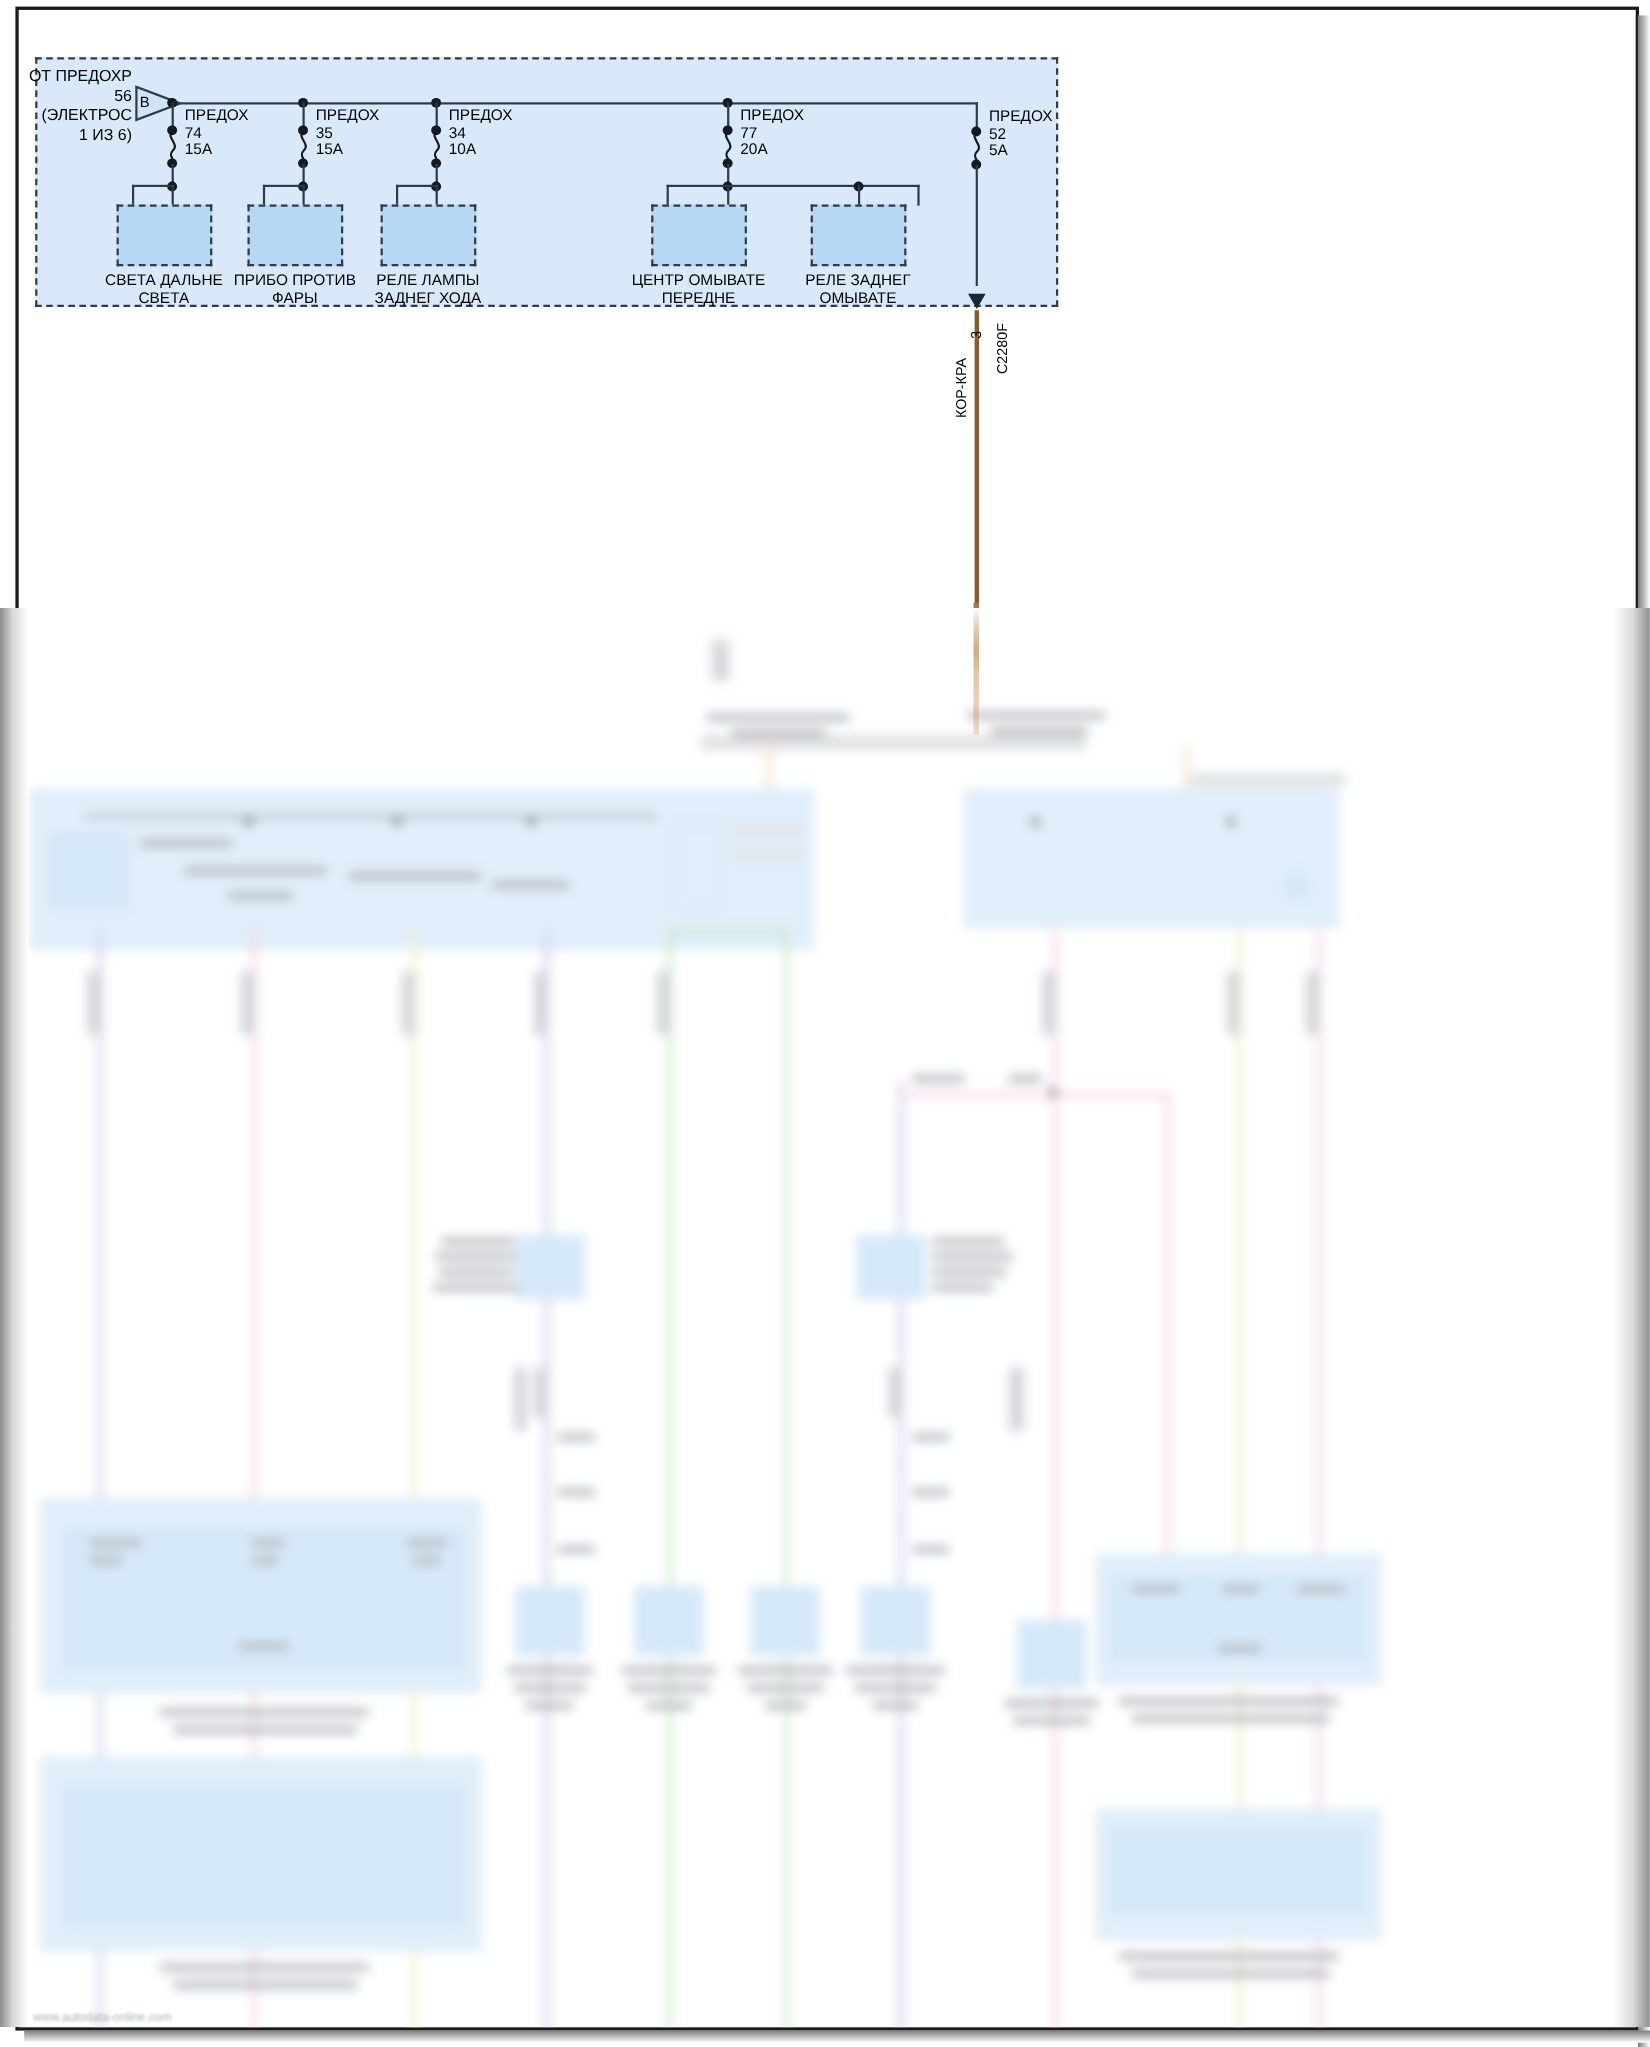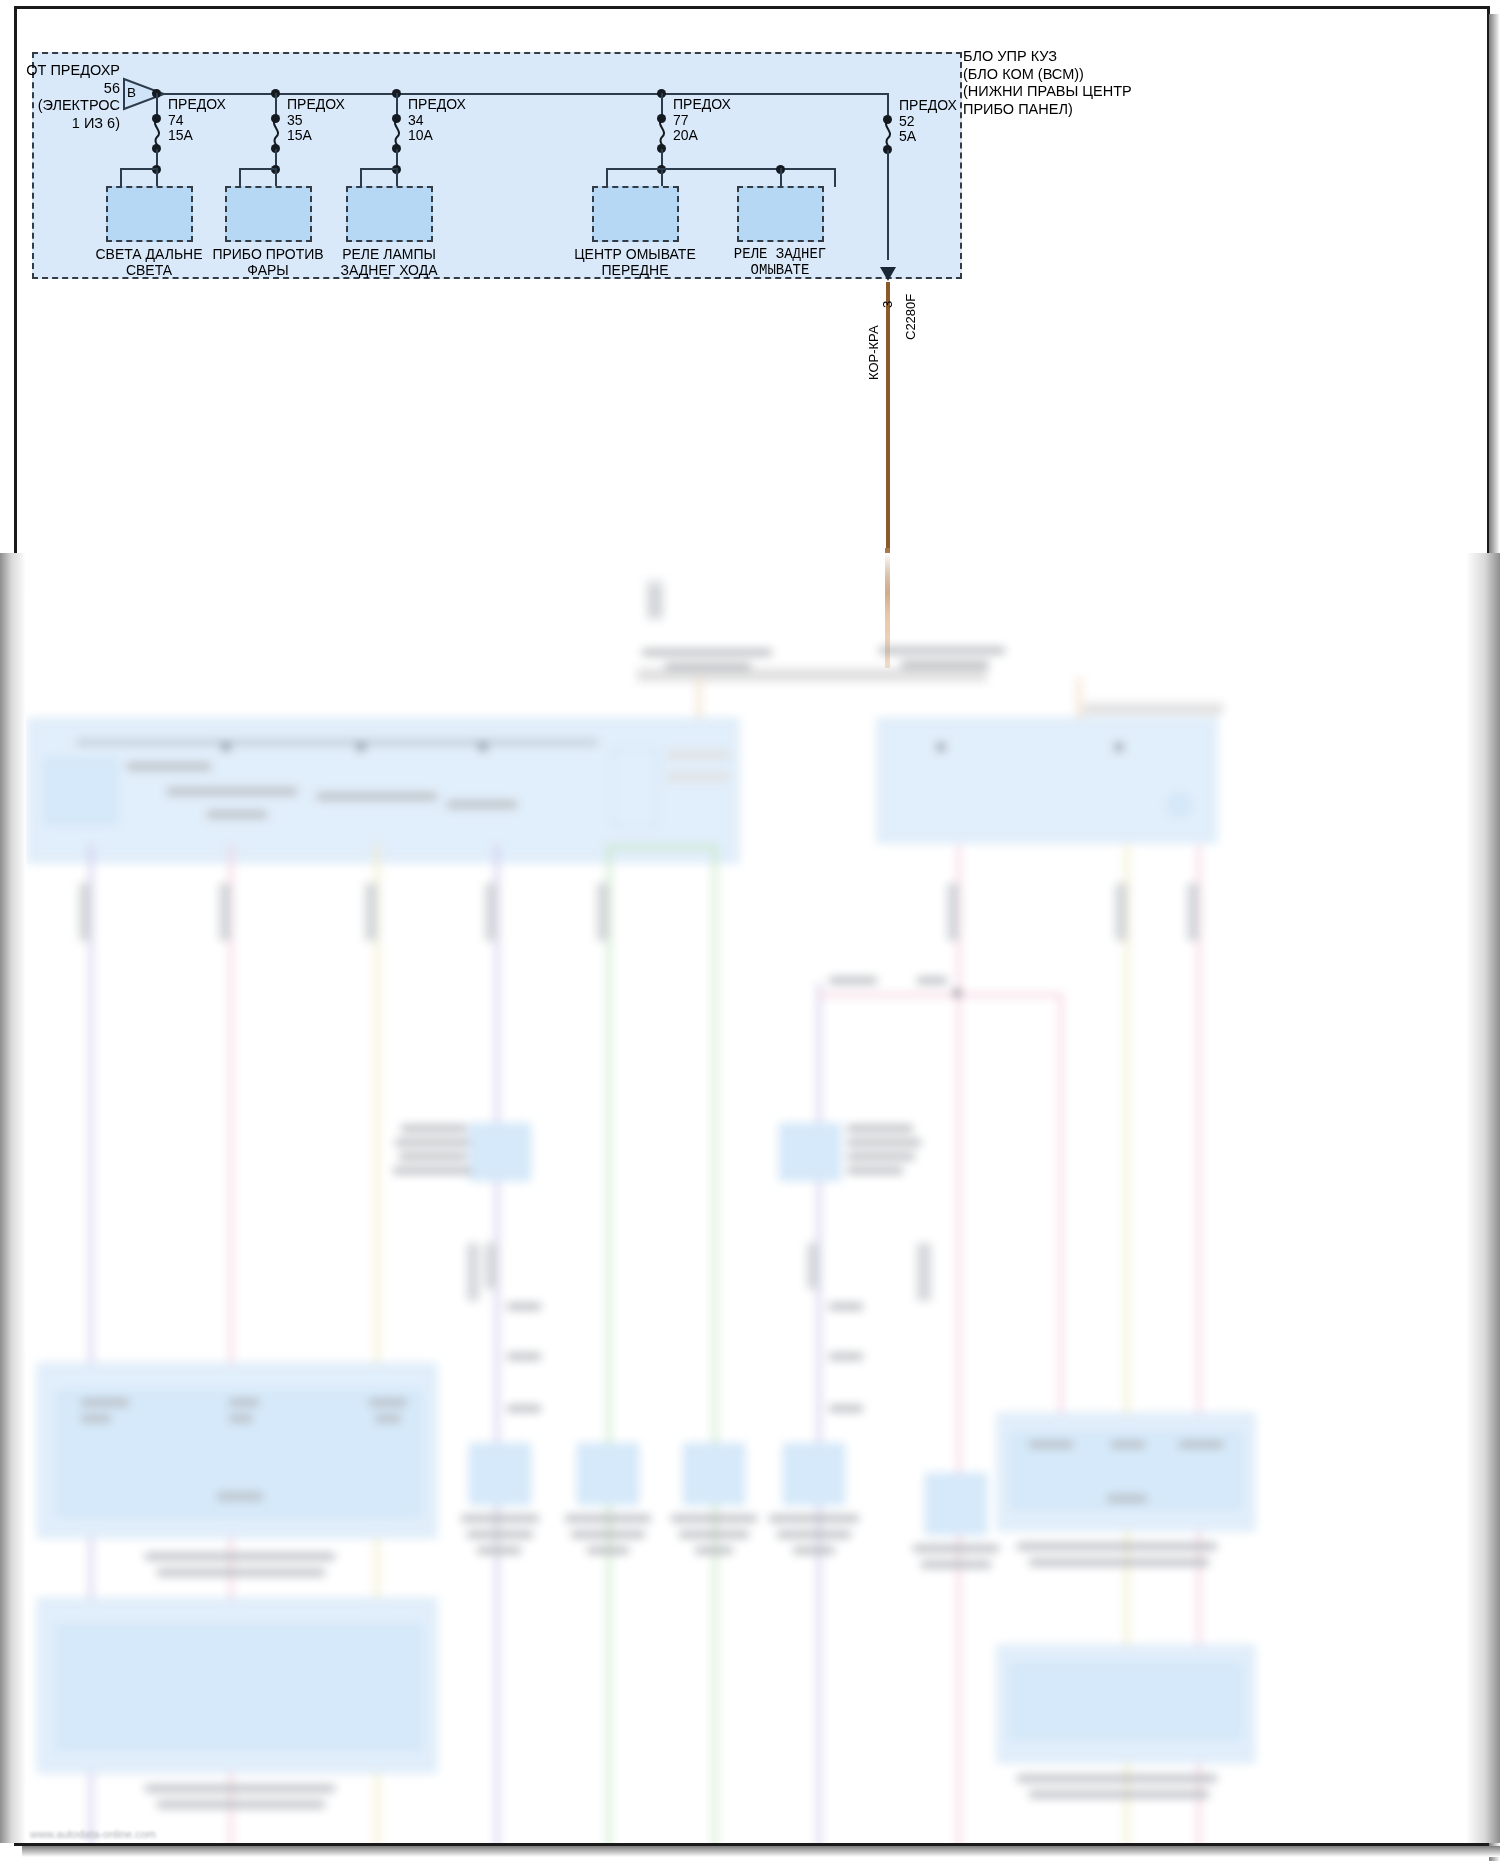--- a/index.html
+++ b/index.html
@@ -291,24 +291,20 @@
 <div id="page">
 
   <div class="page-frame"></div>
   <div class="frame-shadow-r"></div>
   <div class="frame-shadow-b"></div>
 
   <div class="diagram">
 
     <div class="bcm-box"></div>
 
-    <div class="bcm-caption">БЛО УПР КУЗ
-(БЛО КОМ (ВСМ))
-(НИЖНИ ПРАВЫ ЦЕНТР
-ПРИБО ПАНЕЛ)</div>
 
     <div class="src-label">ОТ ПРЕДОХР
 56
 (ЭЛЕКТРОС
 1 ИЗ 6)</div>
 
     <div class="tri-conn">
       <svg width="44" height="34" viewBox="0 0 44 34">
         <polygon points="2,2 2,32 42,17" fill="#cfe4f8" stroke="#2c3c4c" stroke-width="2"></polygon>
       </svg>
@@ -390,21 +386,21 @@
     <div class="wire v" style="left:606px; top:168px; height:19px;"></div>
     <div class="wire v" style="left:661px; top:168px; height:19px;"></div>
     <div class="relay" style="left:592px; top:186px;"></div>
     <div class="relay-label" style="left:555px; top:246px;">ЦЕНТР ОМЫВАТЕ
 ПЕРЕДНЕ</div>
 
     <div class="node" style="left:776px; top:165px;"></div>
     <div class="wire v" style="left:780px; top:168px; height:19px;"></div>
     <div class="wire v" style="left:834px; top:168px; height:19px;"></div>
     <div class="relay" style="left:737px; top:186px;"></div>
-    <div class="relay-label" style="left:700px; top:246px;font-family:Liberation Mono, monospace;">РЕЛЕ ЗАДНЕГ
+    <div class="relay-label" style="left:700px; top:246px;">РЕЛЕ ЗАДНЕГ
 ОМЫВАТЕ</div>
 
     <div class="wire v" style="left:887px; top:93px; height:25px;"></div>
     <div class="node" style="left:883px; top:115px;"></div>
     <div class="fuse" style="left:879px; top:120px;">
       <svg width="18" height="30" viewBox="0 0 18 30">
         <path d="M9 0 C 2 6, 16 12, 9 18 C 4 23, 12 26, 9 30" fill="none" stroke="#141a20" stroke-width="2"></path>
       </svg>
     </div>
     <div class="node" style="left:883px; top:145px;"></div>

